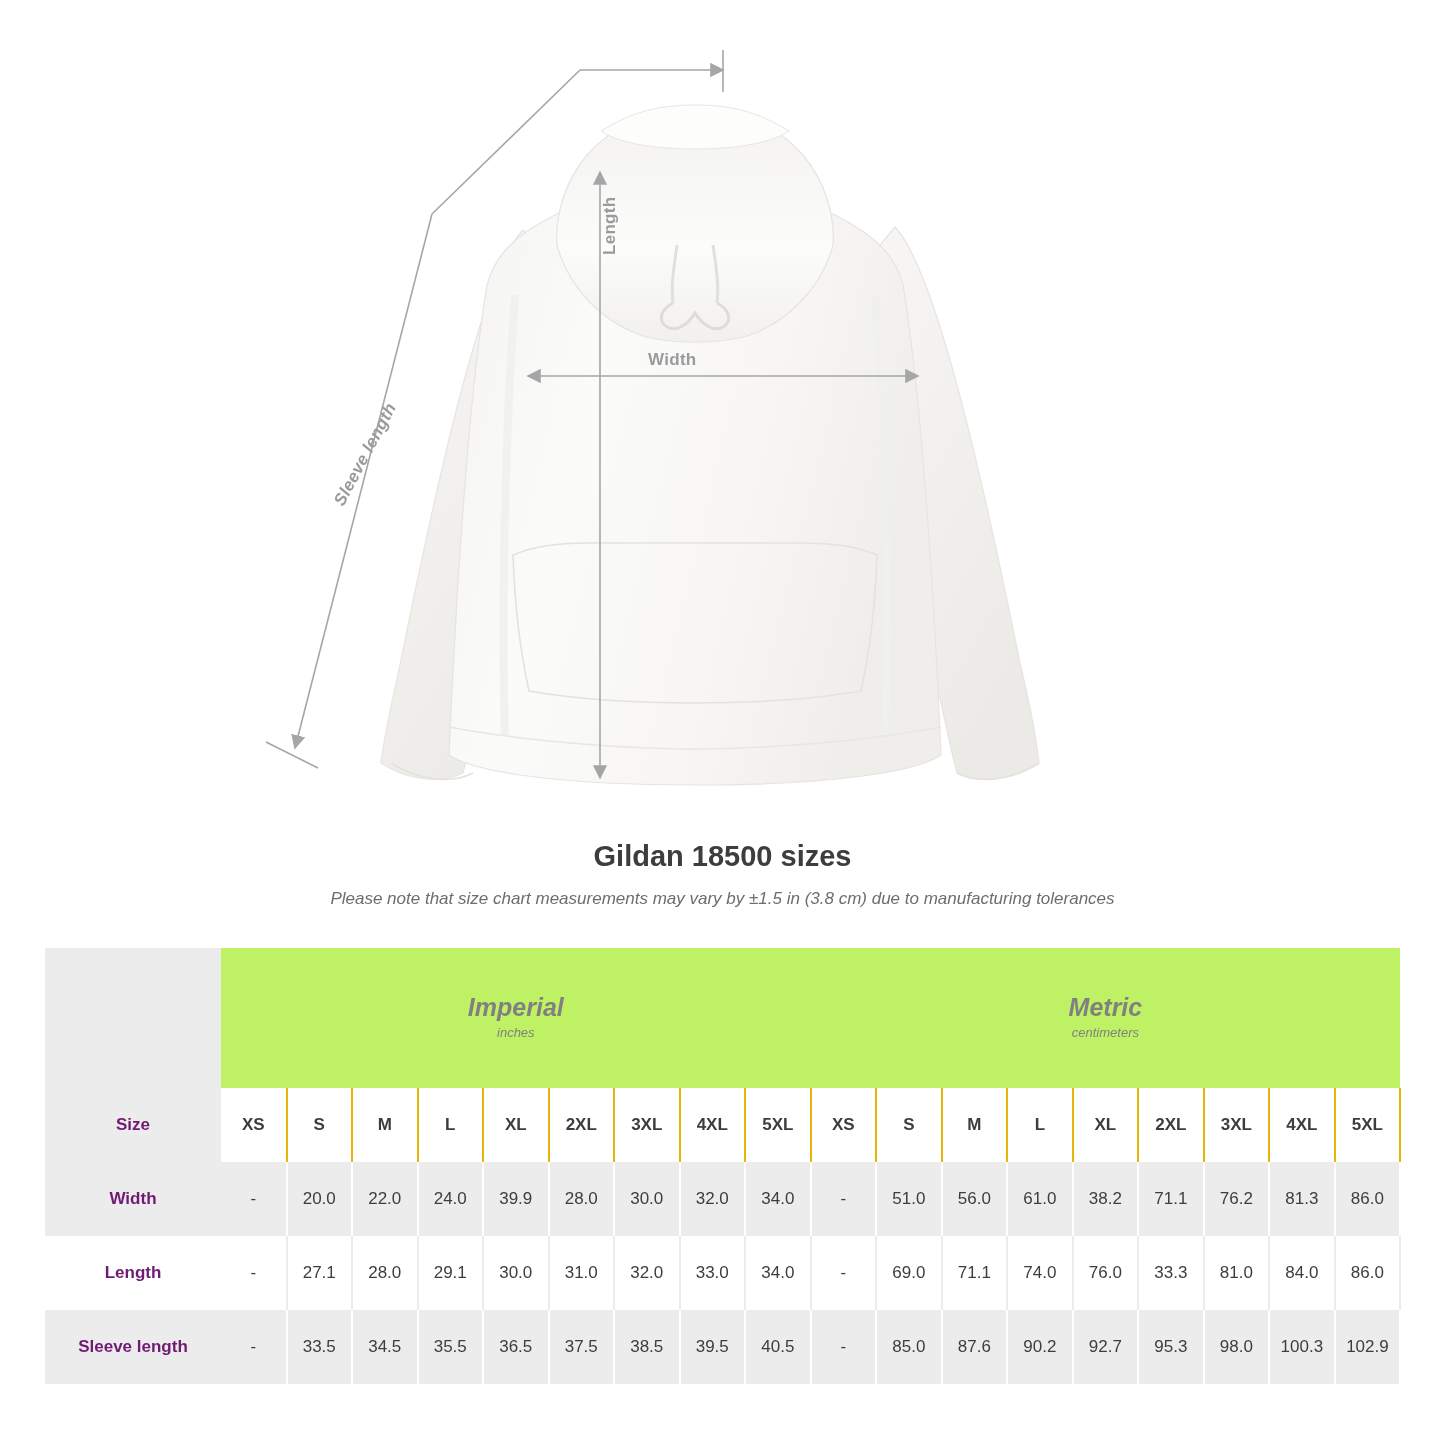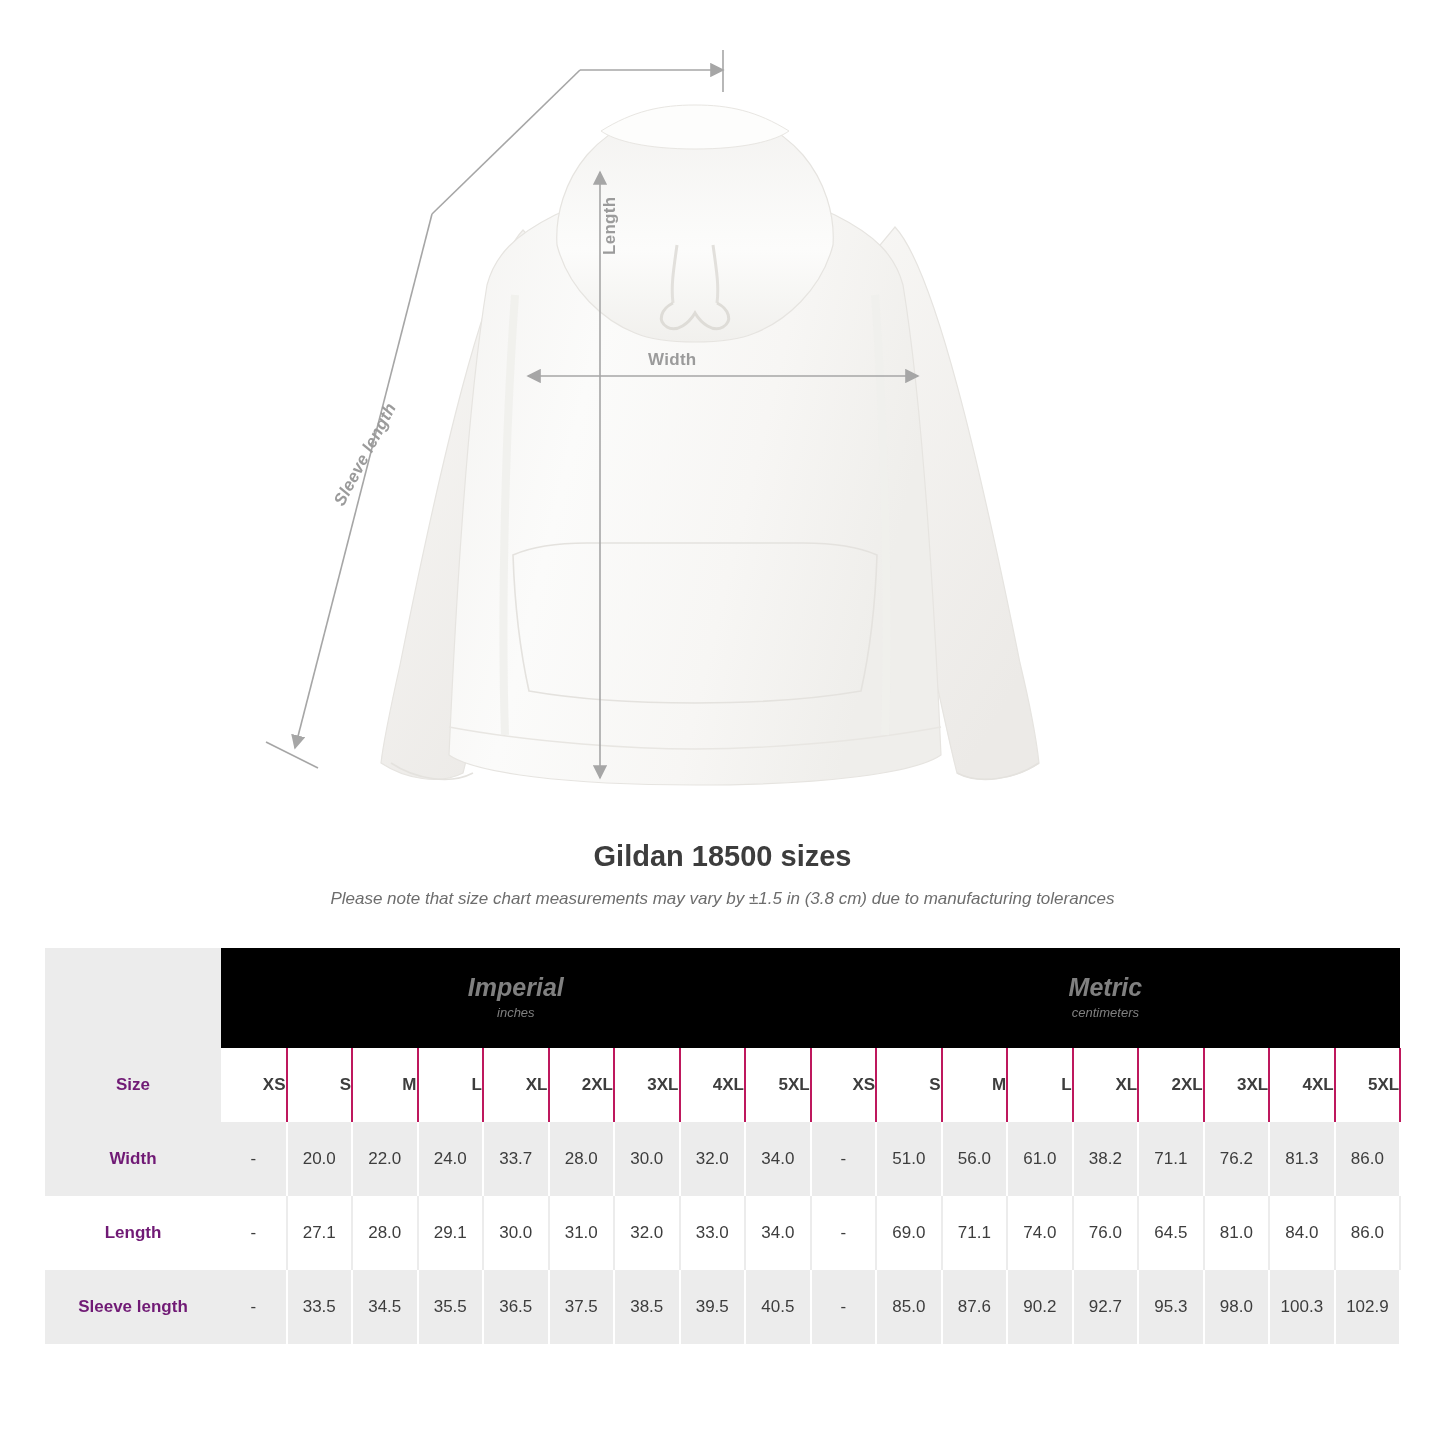--- a/index.html
+++ b/index.html
@@ -91,22 +91,22 @@
   table.size-table {
     border-collapse: collapse;
     width: 1355px;
     table-layout: fixed;
   }
   table.size-table td, table.size-table th {
     padding: 0;
     margin: 0;
   }
   .unit-head {
-    height: 100px;
-    background: #000000;
+    height: 140px;
+    background: #bef264;
     text-align: center;
     vertical-align: middle;
   }
   .unit-name {
     font-size: 25px;
     font-weight: bold;
     font-style: italic;
     color: #808080;
     line-height: 1.25;
   }
@@ -121,27 +121,27 @@
     background: #ececec;
     text-align: center;
     vertical-align: middle;
     font-weight: bold;
     font-size: 17px;
     color: #701a75;
     height: 74px;
   }
   .col-head-cell {
     background: #ffffff;
-    text-align: right;
+    text-align: center;
     vertical-align: middle;
     font-weight: bold;
     font-size: 17px;
     color: #3d3d3d;
     height: 74px;
-    border-right: 2px solid #be185d;
+    border-right: 2px solid #eab308;
   }
   .data-cell {
     text-align: center;
     vertical-align: middle;
     font-size: 17px;
     color: #3d3d3d;
     height: 74px;
     border-right: 2px solid #ffffff;
   }
   tr.alt .data-cell {
@@ -313,21 +313,21 @@
             <td class="col-head-cell">5XL</td>
           </tr>
       </thead>
       <tbody id="table-body">
           <tr class="alt">
             <td class="row-head-cell">Width</td>
             <td class="data-cell">-</td>
             <td class="data-cell">20.0</td>
             <td class="data-cell">22.0</td>
             <td class="data-cell">24.0</td>
-            <td class="data-cell">33.7</td>
+            <td class="data-cell">39.9</td>
             <td class="data-cell">28.0</td>
             <td class="data-cell">30.0</td>
             <td class="data-cell">32.0</td>
             <td class="data-cell">34.0</td>
             <td class="data-cell">-</td>
             <td class="data-cell">51.0</td>
             <td class="data-cell">56.0</td>
             <td class="data-cell">61.0</td>
             <td class="data-cell">38.2</td>
             <td class="data-cell">71.1</td>
@@ -344,21 +344,21 @@
             <td class="data-cell">30.0</td>
             <td class="data-cell">31.0</td>
             <td class="data-cell">32.0</td>
             <td class="data-cell">33.0</td>
             <td class="data-cell">34.0</td>
             <td class="data-cell">-</td>
             <td class="data-cell">69.0</td>
             <td class="data-cell">71.1</td>
             <td class="data-cell">74.0</td>
             <td class="data-cell">76.0</td>
-            <td class="data-cell">64.5</td>
+            <td class="data-cell">33.3</td>
             <td class="data-cell">81.0</td>
             <td class="data-cell">84.0</td>
             <td class="data-cell">86.0</td>
           </tr>
           <tr class="alt">
             <td class="row-head-cell">Sleeve length</td>
             <td class="data-cell">-</td>
             <td class="data-cell">33.5</td>
             <td class="data-cell">34.5</td>
             <td class="data-cell">35.5</td>

